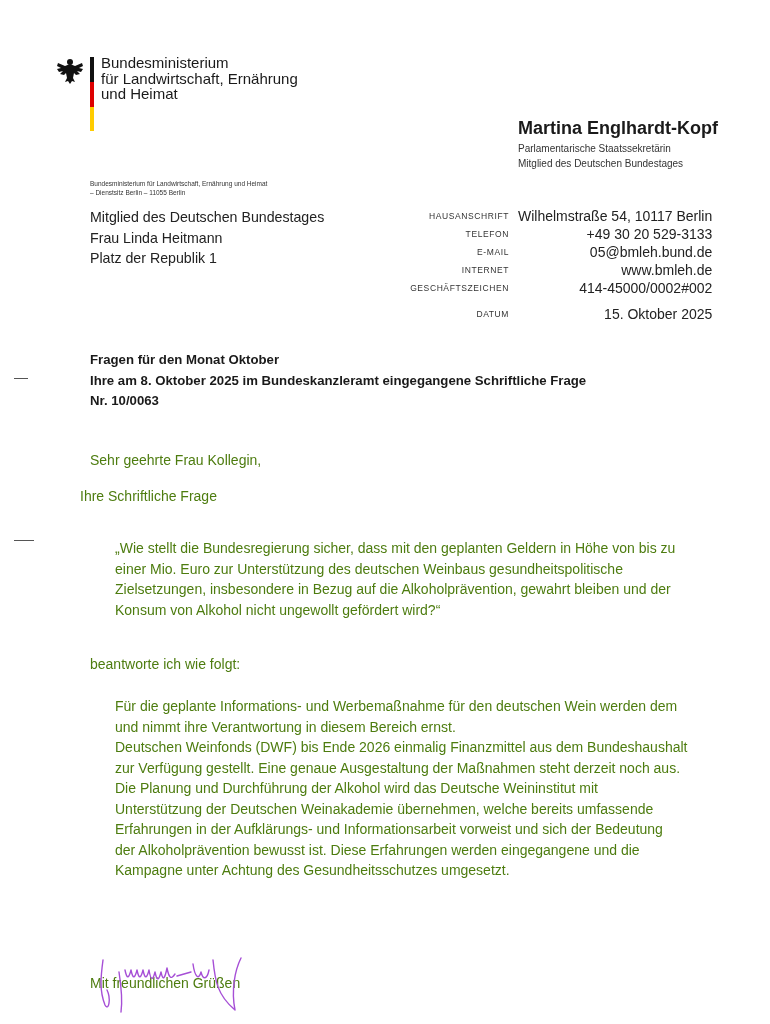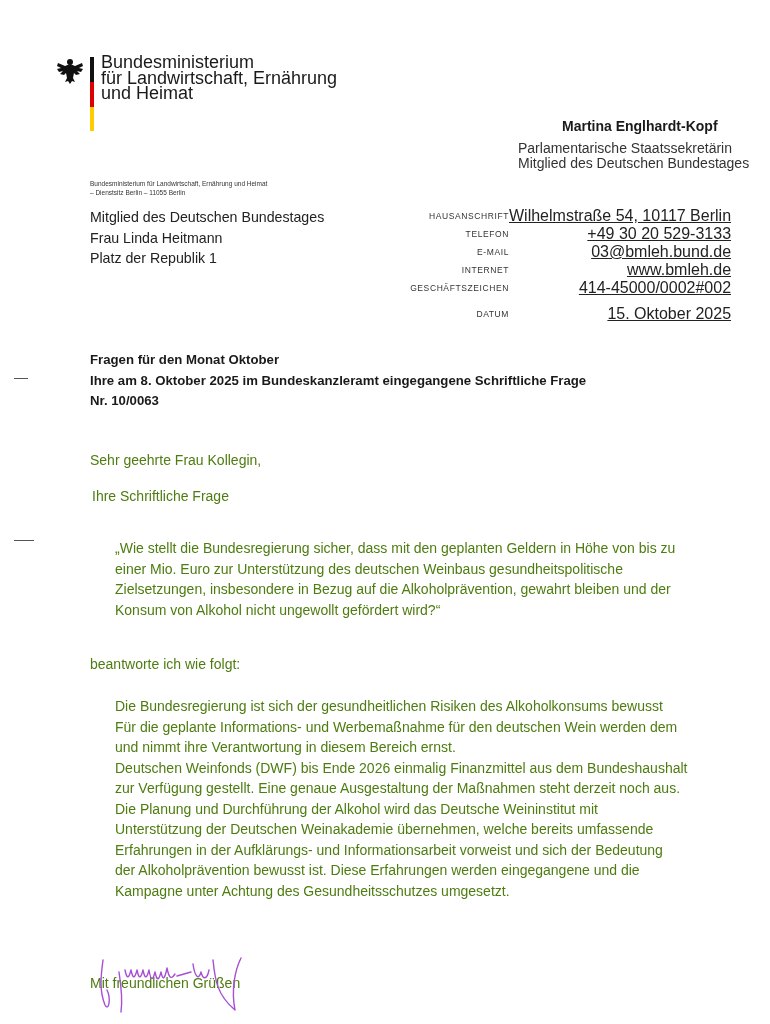--- a/index.html
+++ b/index.html
@@ -6,51 +6,51 @@
   body { width: 770px; height: 1024px; position: relative; overflow: hidden;
          font-family: "Liberation Sans", "DejaVu Sans", sans-serif; color: #222; }
   .abs { position: absolute; }
 
   
   #eagle { left: 55px; top: 56px; width: 30px; height: 30px; }
   #flag-bar { left: 90px; top: 57px; width: 4px; height: 74px; }
   #flag-bar .b { height: 25px; background: #111; }
   #flag-bar .r { height: 25px; background: #dd0000; }
   #flag-bar .g { height: 24px; background: #ffcc00; }
-  #ministry-name { left: 101px; top: 55px; font-size: 18px; line-height: 15.5px; color: #1a1a1a; }
+  #ministry-name { left: 101px; top: 55px; font-size: 15px; line-height: 15.5px; color: #1a1a1a; }
 
   
-  #sender-name { left: 518px; top: 118px; font-size: 14px; font-weight: bold; color: #1a1a1a; margin-left: 44px; }
-  #sender-role { left: 518px; top: 141px; font-size: 14px; line-height: 15px; color: #333; }
+  #sender-name { left: 518px; top: 118px; font-size: 18px; font-weight: bold; color: #1a1a1a; }
+  #sender-role { left: 518px; top: 141px; font-size: 10px; line-height: 15px; color: #333; }
 
   
   #return-address { left: 90px; top: 180px; font-size: 6.5px; line-height: 8.5px; color: #333; }
 
   
   #recipient { left: 90px; top: 207px; font-size: 14.2px; line-height: 20.5px; color: #222; }
 
   
   #info { left: 395px; top: 207px; font-size: 10px; color: #333; }
   .info-row { display: flex; height: 18px; align-items: center; justify-content: space-between; }
   .info-row.gap { margin-top: 8px; }
   .info-label { width: 114px; text-align: right; font-size: 8.5px; letter-spacing: 0.6px; color: #333; }
-  .info-value { font-size: 16px; color: #222; text-decoration: underline; }
+  .info-value { margin-left: 9px; font-size: 14px; color: #222; }
 
   
   #subject { left: 90px; top: 350px; font-size: 13.2px; line-height: 20.5px; font-weight: bold; color: #1a1a1a; }
 
   
   .fold { height: 1px; background: #555; }
   #fold-1 { left: 14px; top: 378px; width: 14px; }
   #fold-2 { left: 14px; top: 540px; width: 20px; }
 
   
   .para { font-size: 14px; line-height: 20.5px; color: #4d7c0f; }
   #greeting { left: 90px; top: 450px; }
-  #intro { left: 92px; top: 486px; }
+  #intro { left: 80px; top: 486px; }
   #question { left: 115px; top: 538px; width: 600px; }
   #answer-intro { left: 90px; top: 654px; }
   #answer { left: 115px; top: 696px; width: 610px; }
   #closing { left: 90px; top: 973px; }
 
   
   #signature { left: 95px; top: 950px; width: 170px; height: 70px; }
 </style>
 </head>
 <body>
@@ -93,21 +93,21 @@
   <div class="info-row">
     <span class="info-label">HAUSANSCHRIFT</span>
     <span class="info-value">Wilhelmstraße 54, 10117 Berlin</span>
   </div>
   <div class="info-row">
     <span class="info-label">TELEFON</span>
     <span class="info-value">+49 30 20 529-3133</span>
   </div>
   <div class="info-row">
     <span class="info-label">E-MAIL</span>
-    <span class="info-value">03@bmleh.bund.de</span>
+    <span class="info-value">05@bmleh.bund.de</span>
   </div>
   <div class="info-row">
     <span class="info-label">INTERNET</span>
     <span class="info-value">www.bmleh.de</span>
   </div>
   <div class="info-row">
     <span class="info-label">GESCHÄFTSZEICHEN</span>
     <span class="info-value">414-45000/0002#002</span>
   </div>
   <div class="info-row gap">
@@ -131,21 +131,20 @@
 <div id="question" class="abs para">
   <div>„Wie stellt die Bundesregierung sicher, dass mit den geplanten Geldern in Höhe von bis zu</div>
   <div>einer Mio. Euro zur Unterstützung des deutschen Weinbaus gesundheitspolitische</div>
   <div>Zielsetzungen, insbesondere in Bezug auf die Alkoholprävention, gewahrt bleiben und der</div>
   <div>Konsum von Alkohol nicht ungewollt gefördert wird?“</div>
 </div>
 
 <div id="answer-intro" class="abs para">beantworte ich wie folgt:</div>
 
 <div id="answer" class="abs para">
-  <div>Die Bundesregierung ist sich der gesundheitlichen Risiken des Alkoholkonsums bewusst</div>
   <div>Für die geplante Informations- und Werbemaßnahme für den deutschen Wein werden dem</div>
   <div>und nimmt ihre Verantwortung in diesem Bereich ernst.</div>
   <div>Deutschen Weinfonds (DWF) bis Ende 2026 einmalig Finanzmittel aus dem Bundeshaushalt</div>
   <div>zur Verfügung gestellt. Eine genaue Ausgestaltung der Maßnahmen steht derzeit noch aus.</div>
   <div>Die Planung und Durchführung der Alkohol wird das Deutsche Weininstitut mit</div>
   <div>Unterstützung der Deutschen Weinakademie übernehmen, welche bereits umfassende</div>
   <div>Erfahrungen in der Aufklärungs- und Informationsarbeit vorweist und sich der Bedeutung</div>
   <div>der Alkoholprävention bewusst ist. Diese Erfahrungen werden eingegangene und die</div>
   <div>Kampagne unter Achtung des Gesundheitsschutzes umgesetzt.</div>
 </div>

